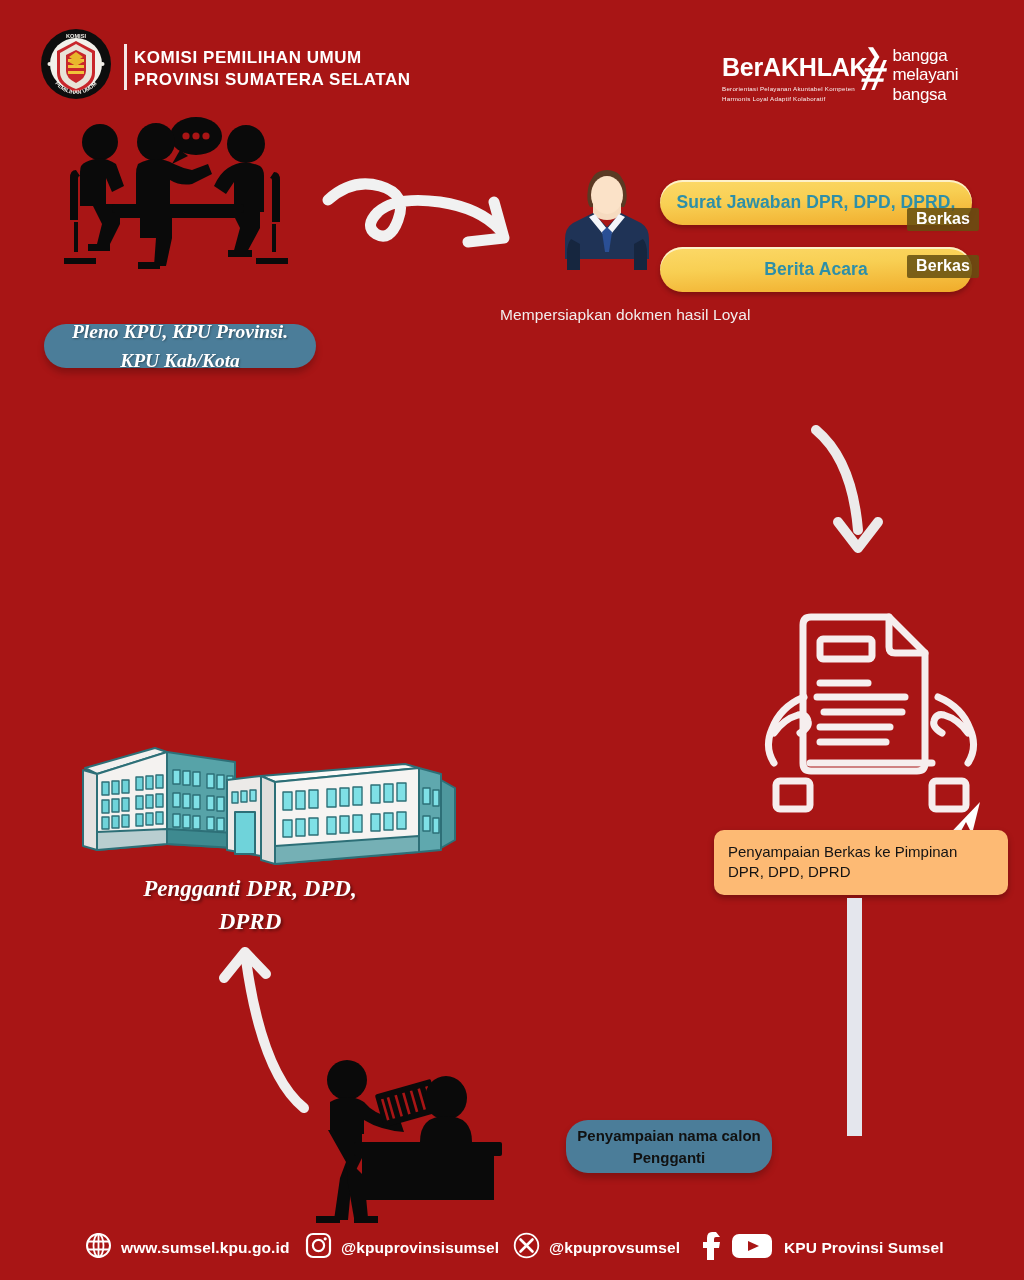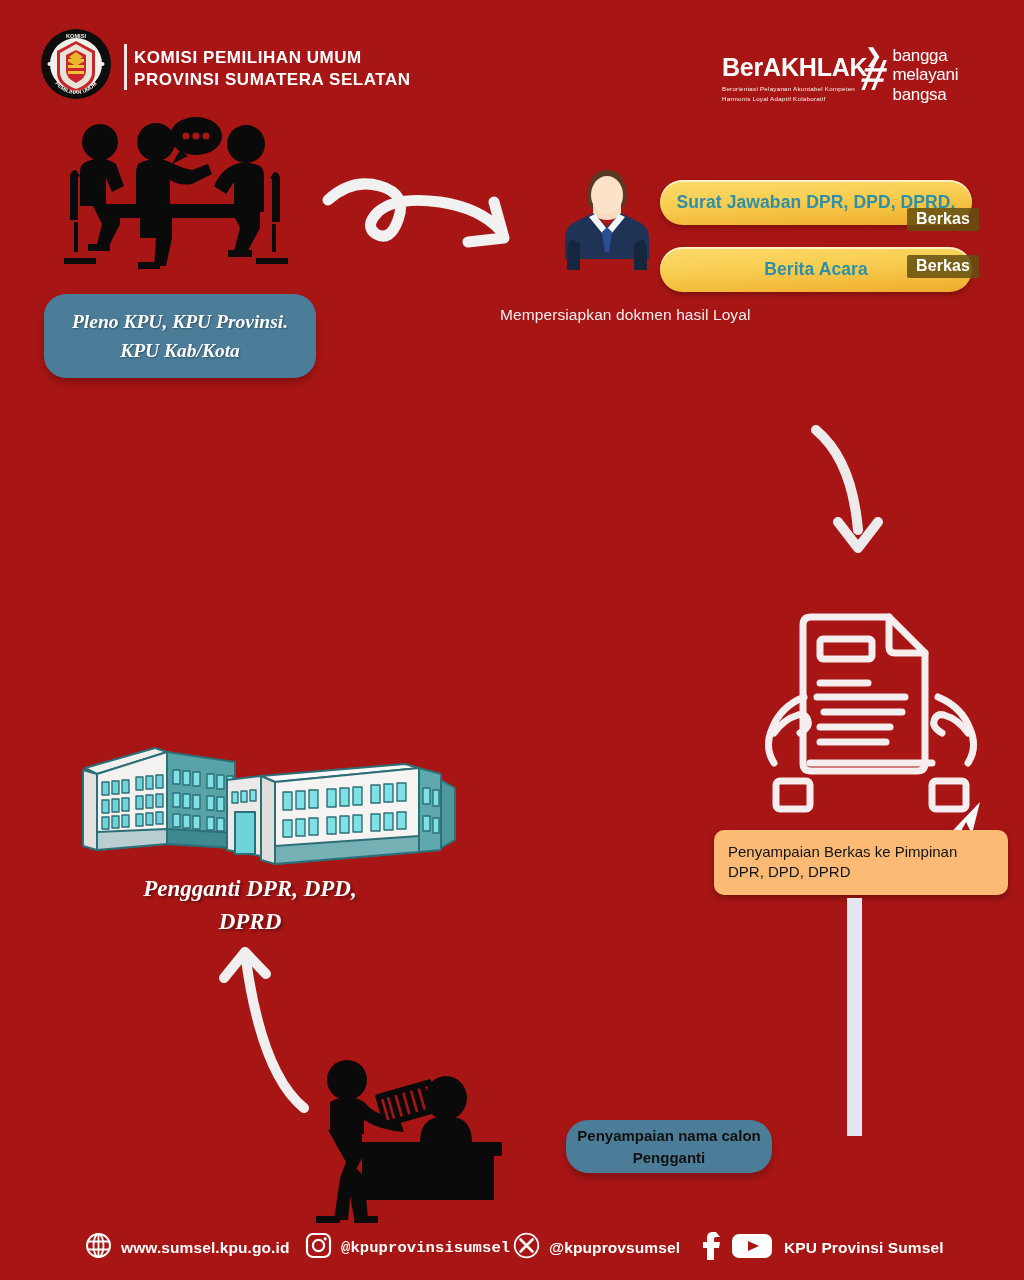--- a/index.html
+++ b/index.html
@@ -69,21 +69,21 @@
     color:#f3eeee;font-size:15.5px;letter-spacing:.1px;text-align:left;
   }
 
   
   .blue-box{
     background:#4b7d99;
     border-radius:22px;
     box-shadow:0 5px 7px rgba(0,0,0,.22);
     display:flex;flex-direction:column;align-items:center;justify-content:center;
   }
-  #label-pleno{left:44px;top:294px;width:272px;height:84px;}
+  #label-pleno{left:44px;top:324px;width:272px;height:44px;}
   #label-pleno .ln{
     color:#fff;font-family:"Liberation Serif",serif;
     font-weight:700;font-style:italic;font-size:19.5px;line-height:1.5;
     text-shadow:1px 1px 2px rgba(0,0,0,.35);
   }
   #label-pengganti{left:566px;top:1120px;width:206px;height:53px;}
   #label-pengganti .ln{color:#111;font-size:15px;line-height:1.45;font-weight:600;}
 
   
   #label-pimpinan{
@@ -101,21 +101,21 @@
     box-shadow:0 3px 6px rgba(0,0,0,.3);
     color:#141414;font-size:15px;line-height:1.36;
   }
   #speech-tail{left:936px;top:800px;width:48px;height:48px;}
 
   
   #footer{left:0;top:1218px;width:1024px;height:62px;}
   .fitem{position:absolute;display:flex;align-items:center;gap:9px;color:#fff;}
   .fitem .ftxt{font-size:15.5px;font-weight:600;letter-spacing:.1px;white-space:nowrap;}
   #f-web{left:85px;top:14px;}
-  #f-ig{left:305px;top:14px;font-family:Liberation Mono, monospace;}
+  #f-ig{left:305px;top:14px;}
   #f-x{left:513px;top:14px;}
   #f-fb{left:700px;top:12px;}
   #f-fb .ftxt{margin-left:2px;}
 </style>
 </head>
 <body>
 
 <div class="stage">
 
   <div class="abs" id="header">

